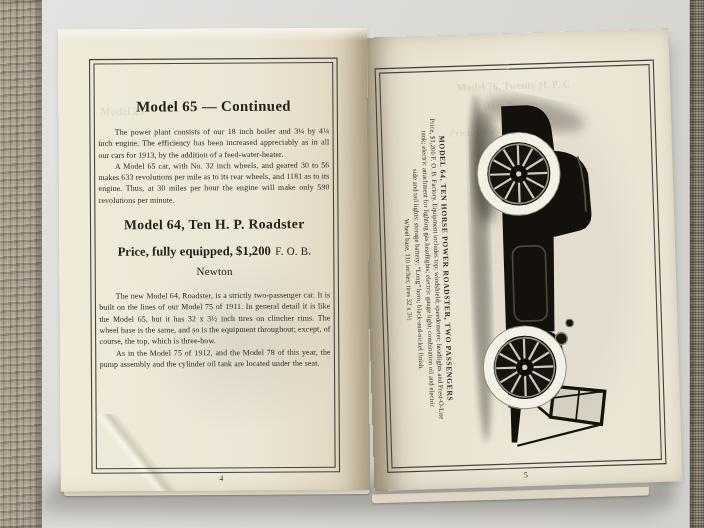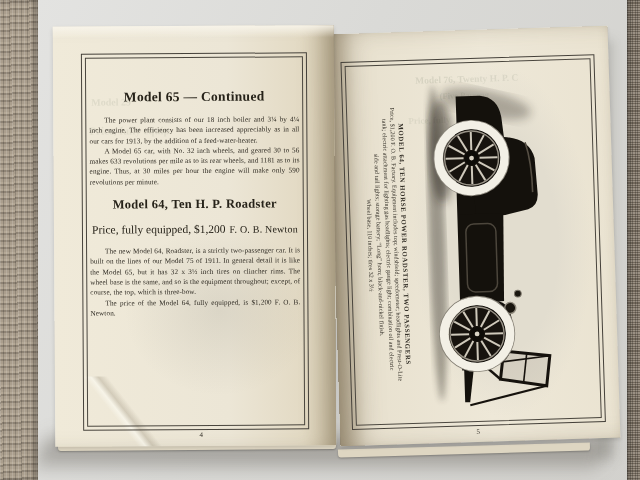--- a/index.html
+++ b/index.html
@@ -65,21 +65,21 @@
   .lp-content{
     position:absolute;left:36px;top:36px;width:210px;height:360px;
     color:#2e2a22;
   }
   .h-model{
     text-align:center;font-weight:bold;font-size:13.5px;line-height:15px;
     letter-spacing:.3px;color:#262219;margin:0 0 11px 0;
   }
   .h-model64{font-size:12.5px;margin:10px 0 7px 0;}
   .price-line{text-align:center;margin:0 0 9px 0;color:#262219;}
-  .price-main{font-weight:normal;font-size:11.5px;}
+  .price-main{font-weight:bold;font-size:11.5px;}
   .price-suffix{font-weight:normal;font-size:10px;letter-spacing:.2px;}
   .bp{
     margin:0;font-size:7.2px;line-height:10.3px;text-align:justify;
     text-indent:15px;letter-spacing:.1px;
   }
   .lp-head-space{height:27px;}
   .folio{
     position:absolute;text-align:center;font-size:7px;color:#332f27;width:20px;
   }
   .folio-left{left:136px;top:405px;}
@@ -235,16 +235,16 @@
     <div class="lp-head-space"></div>
     <div class="h-model">Model 65 — Continued</div>
     <p class="bp">The power plant consists of our 18 inch boiler and 3¼ by 4¼ inch engine.  The efficiency has been increased appreciably as in all our cars for 1913, by the addition of a feed-water-heater.</p>
     <p class="bp">A Model 65 car, with No. 32 inch wheels, and geared 30 to 56 makes 633 revolutions per mile as to its rear wheels, and 1181 as to its engine.  Thus, at 30 miles per hour the engine will make only 590 revolutions per minute.</p>
     <div class="h-model h-model64">Model 64, Ten H. P. Roadster</div>
     <div class="price-line">
       <span class="price-main">Price, fully equipped, $1,200</span>
       <span class="price-suffix">F. O. B. Newton</span>
     </div>
     <p class="bp">The new Model 64, Roadster, is a strictly two-passenger car. It is built on the lines of our Model 75 of 1911.  In general detail it is like the Model 65, but it has 32 x 3½ inch tires on clincher rims.  The wheel base is the same, and so is the equipment throughout;  except, of course, the top, which is three-bow.</p>
-    <p class="bp">The price of the Model 64, fully equipped, is $1,200 F. O. B. Newton.</p>
+    <p class="bp">As in the Model 75 of 1912, and the Model 78 of this year, the pump assembly and the cylinder oil tank are located under the seat.</p>
   </div>
   <div class="folio folio-left">4</div>
 </div>
 
 </body></html>

